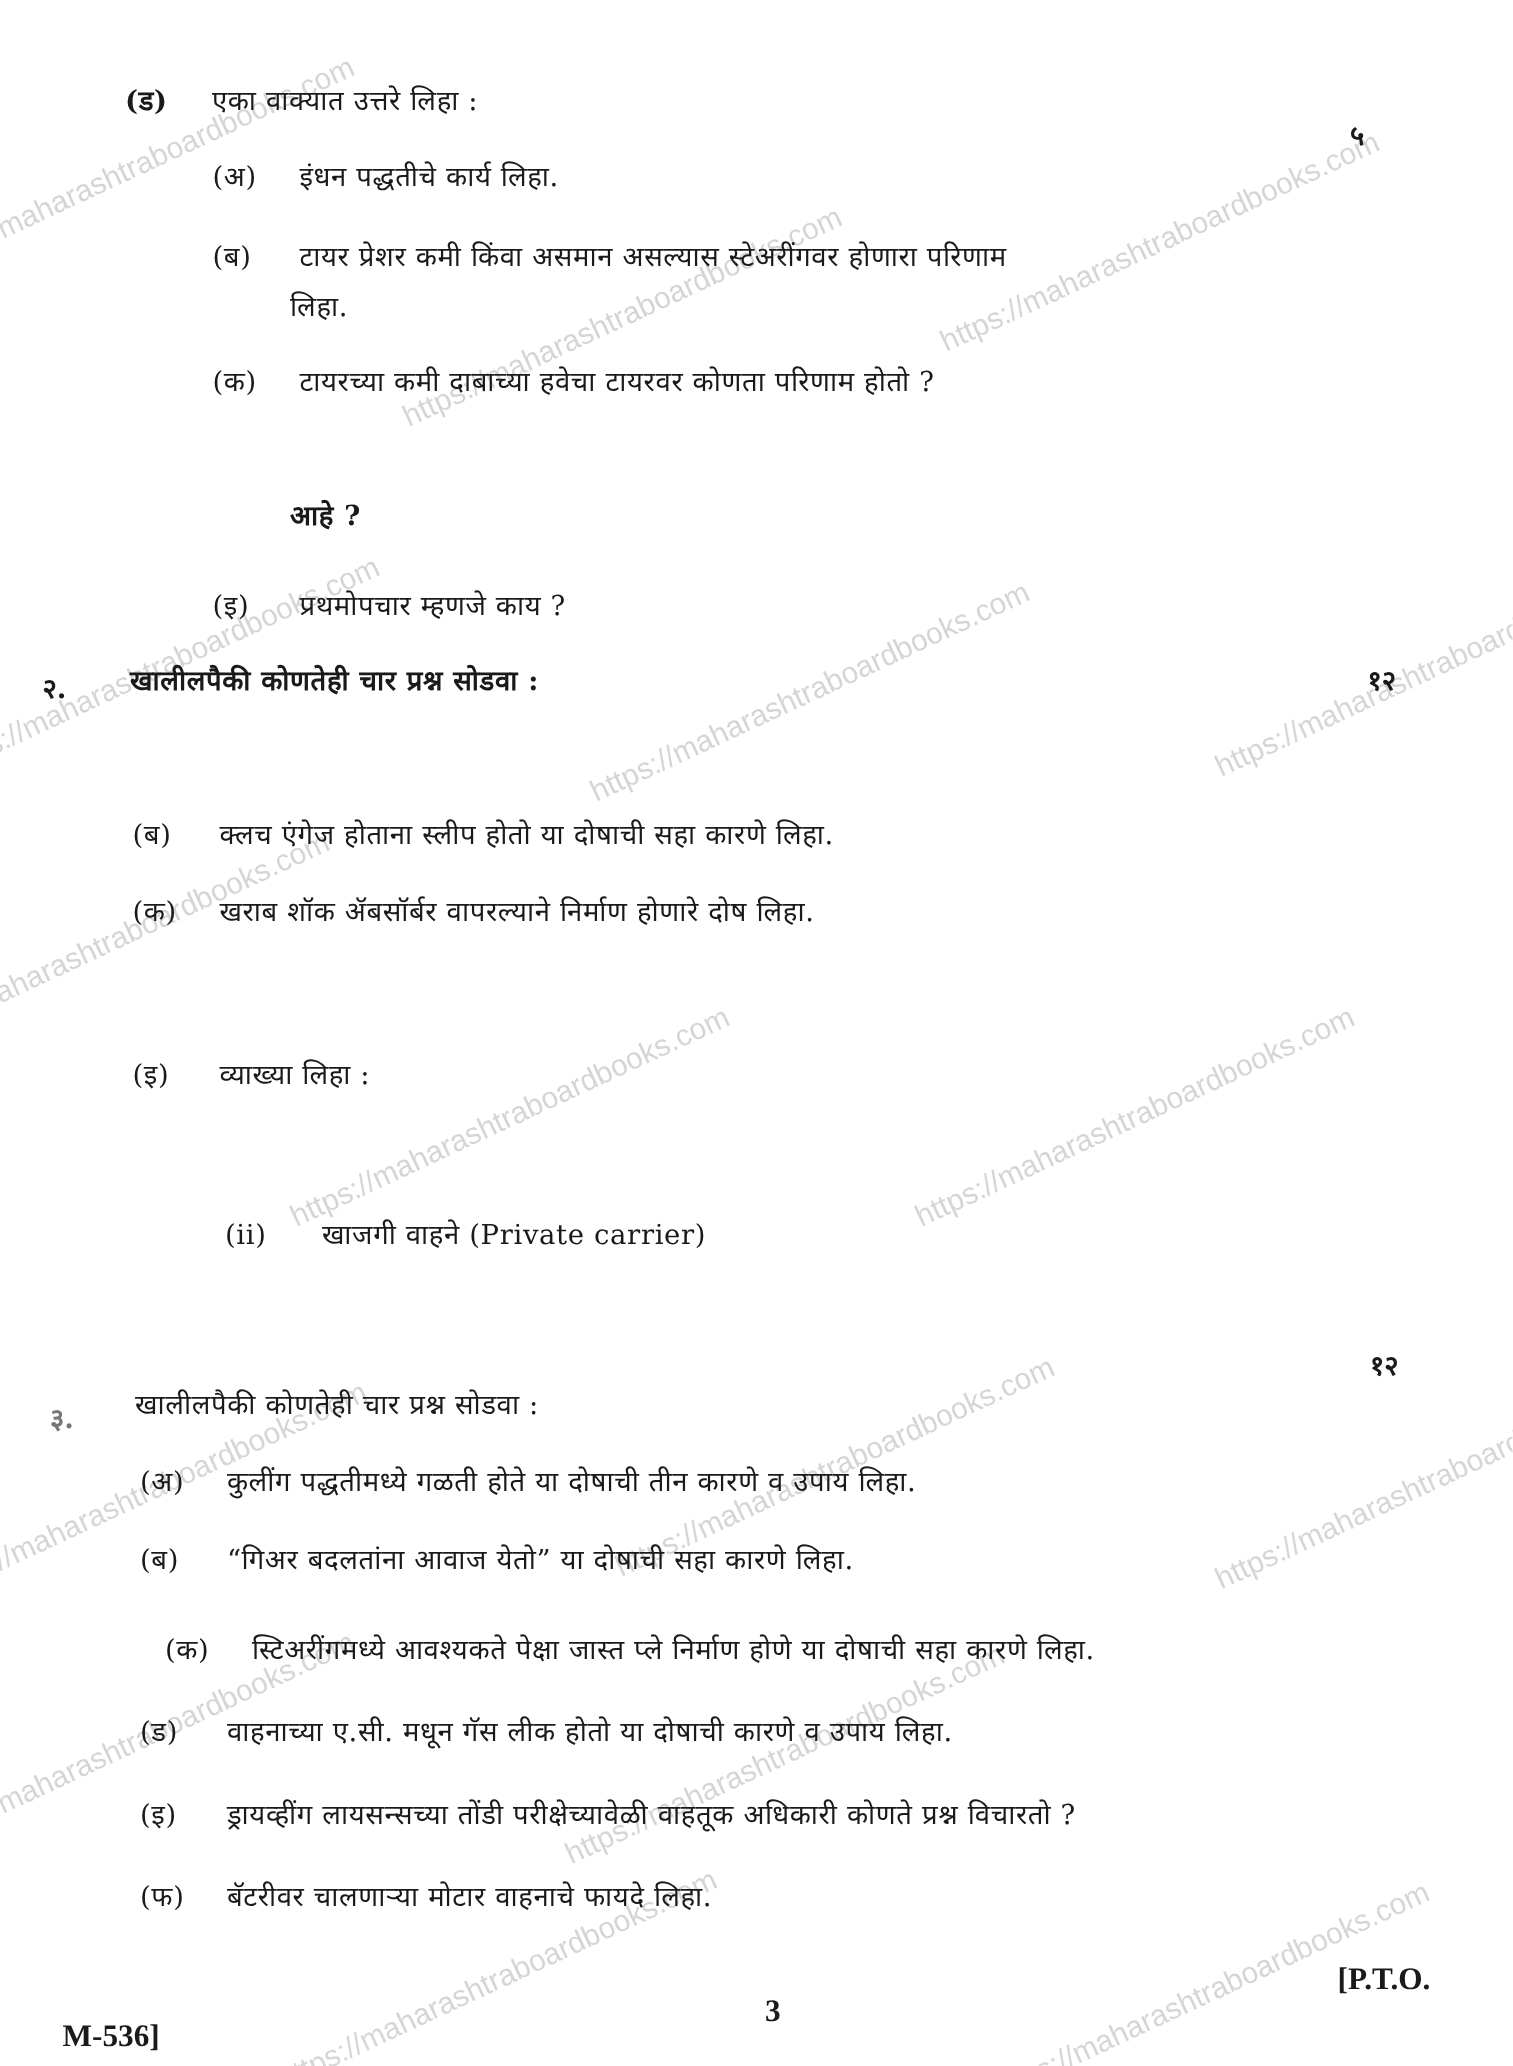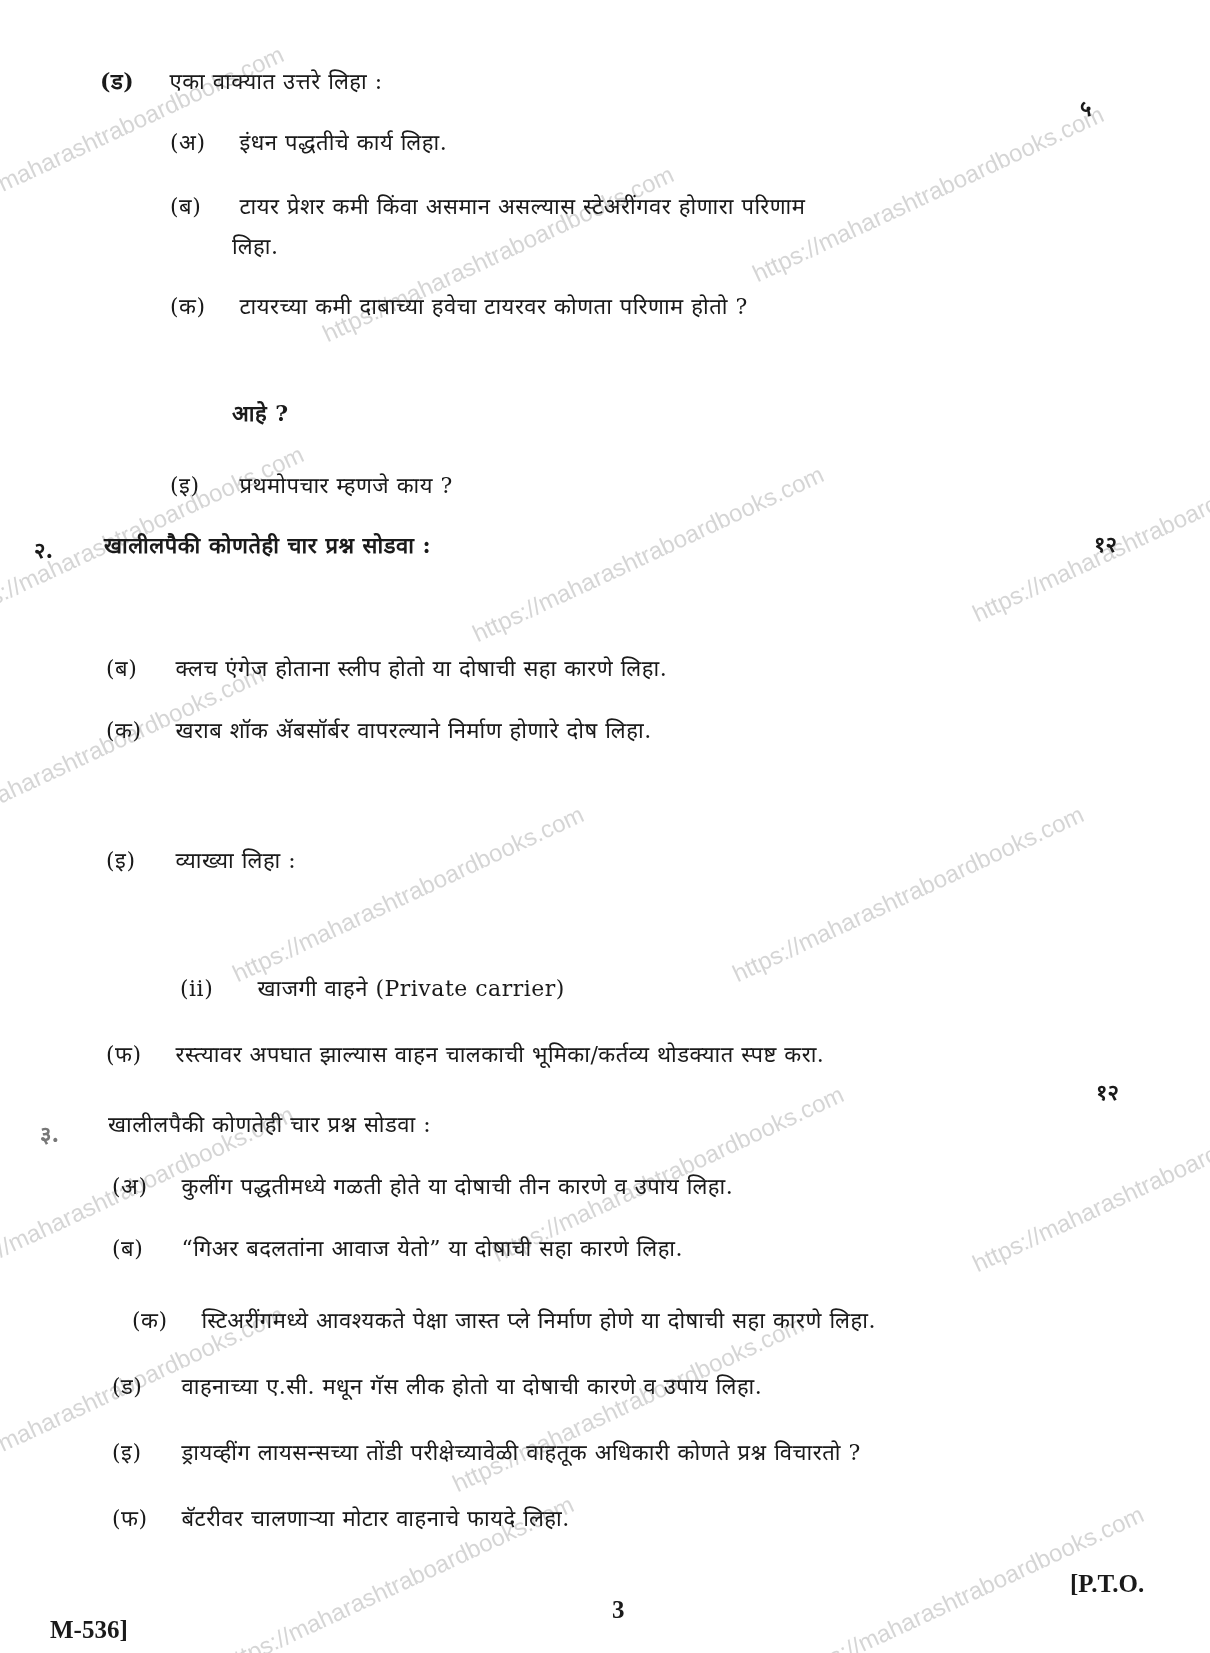--- a/index.html
+++ b/index.html
@@ -117,24 +117,20 @@
     <span class="txt">क्लच एंगेज होताना स्लीप होतो या दोषाची सहा कारणे लिहा.</span>
   </div>
   <div class="line" style="left:106px; top:846px;">
     <span class="lbl">(इ)</span>
     <span class="txt">व्याख्या लिहा :</span>
   </div>
   <div class="line" style="left:180px; top:974px;">
     <span class="lbl-sm">(ii)</span>
     <span class="txt">खाजगी वाहने (Private carrier)</span>
   </div>
-  <div class="line" style="left:106px; top:1040px;">
-    <span class="lbl">(फ)</span>
-    <span class="txt">रस्त्यावर अपघात झाल्यास वाहन चालकाची भूमिका/कर्तव्य थोडक्यात स्पष्ट करा.</span>
-  </div>
 
   <div class="qnum" style="left:40px; top:1118px; color:#777;">३.</div>
   <div class="marks" style="left:1096px; top:1076px;">१२</div>
   <div class="line" style="left:108px; top:1110px;">
     <span class="txt">खालीलपैकी कोणतेही चार प्रश्न सोडवा :</span>
   </div>
 
   <div class="line" style="left:112px; top:1172px;">
     <span class="lbl">(अ)</span>
     <span class="txt">कुलींग पद्धतीमध्ये गळती होते या दोषाची तीन कारणे व उपाय लिहा.</span>

